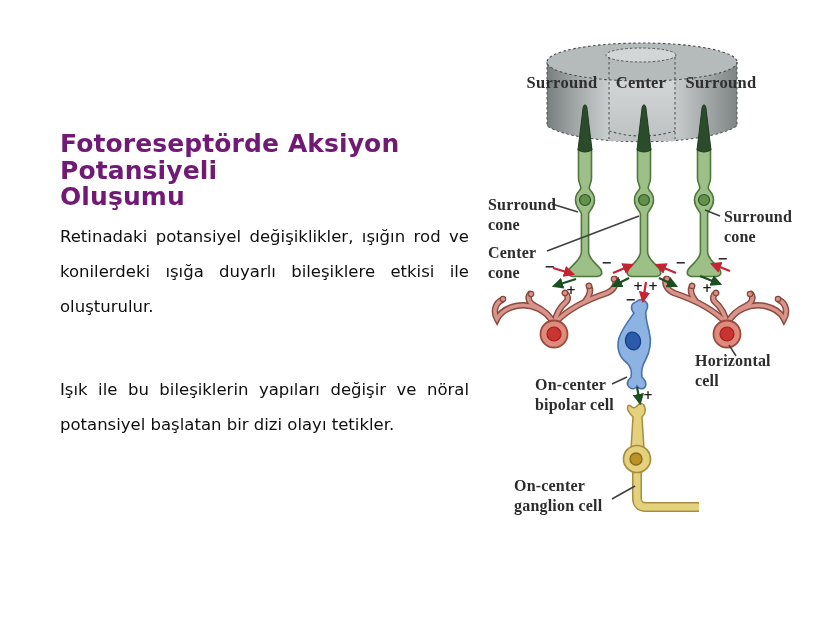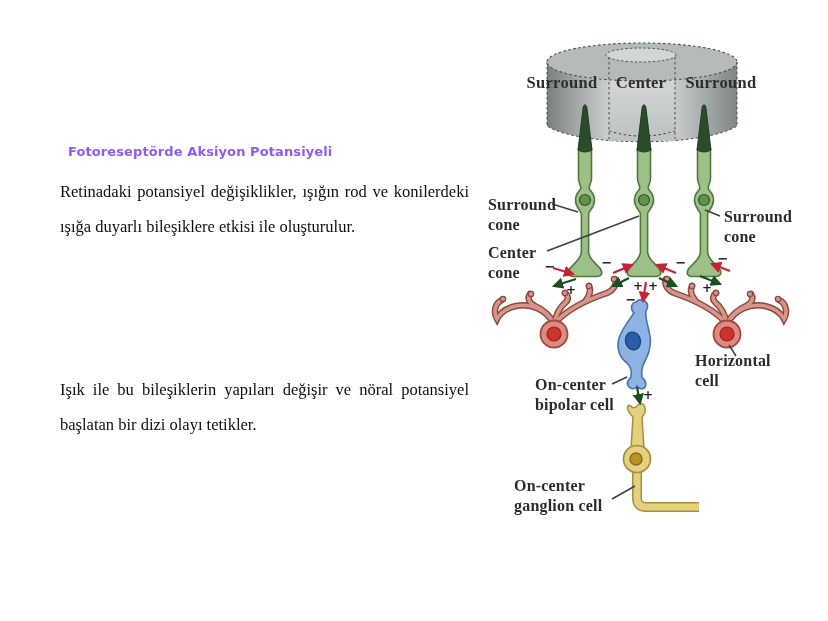--- a/index.html
+++ b/index.html
@@ -2,27 +2,27 @@
 <html><head>
 <meta charset="utf-8">
 <style>
   html,body{margin:0;padding:0;}
   body{
     width:828px;height:621px;position:relative;background:#ffffff;
     font-family:"DejaVu Sans",sans-serif;overflow:hidden;
   }
   .textcol{position:absolute;left:60px;top:131px;width:409px;}
   .slide-title{
-    color:#8b5cf6;font-weight:bold;font-size:13px;line-height:26.5px;
-    letter-spacing:.1px;margin:8px;
+    color:#701a75;font-weight:bold;font-size:25px;line-height:26.5px;
+    letter-spacing:.1px;margin:0;
   }
   .slide-title span{display:block;}
   .para{
     color:#0e0e0e;font-size:16.5px;line-height:35px;margin:0;
-    text-align:justify;text-align-last:left;font-family:Liberation Serif, serif;
+    text-align:justify;text-align-last:left;
   }
   .para1{margin-top:8px;}
   .para2{position:absolute;left:60px;top:372px;width:409px;}
   .diagram{position:absolute;left:470px;top:18px;width:358px;height:545px;}
   svg text.biolabel{
     font-family:"Liberation Serif",serif;font-weight:600;font-size:16px;
     fill:#2c2c2c;letter-spacing:.2px;
   }
   svg text.cyl-label{
     font-family:"Liberation Serif",serif;font-weight:600;font-size:16.5px;
@@ -31,20 +31,21 @@
   svg text.sign{font-family:"DejaVu Sans",sans-serif;font-weight:bold;fill:#1c1c1c;}
   svg text.sign-minus{font-size:13px;}
   svg text.sign-plus{font-size:12px;}
 </style>
 </head>
 <body>
 
 <div class="textcol">
   <h1 class="slide-title">
     <span>Fotoreseptörde Aksiyon Potansiyeli</span>
+    <span>Oluşumu</span>
   </h1>
   <p class="para para1">Retinadaki potansiyel değişiklikler, ışığın rod ve konilerdeki ışığa duyarlı bileşiklere etkisi ile oluşturulur.</p>
 </div>
 <p class="para para2">Işık ile bu bileşiklerin yapıları değişir ve nöral potansiyel başlatan bir dizi olayı tetikler.</p>
 
 <svg class="diagram" viewBox="470 18 358 545" xmlns="http://www.w3.org/2000/svg">
   <defs>
     <linearGradient id="cylGrad" x1="0" y1="0" x2="1" y2="0">
       <stop offset="0" stop-color="#787e7e"></stop>
         <stop offset="0.12" stop-color="#9aa0a0"></stop>

